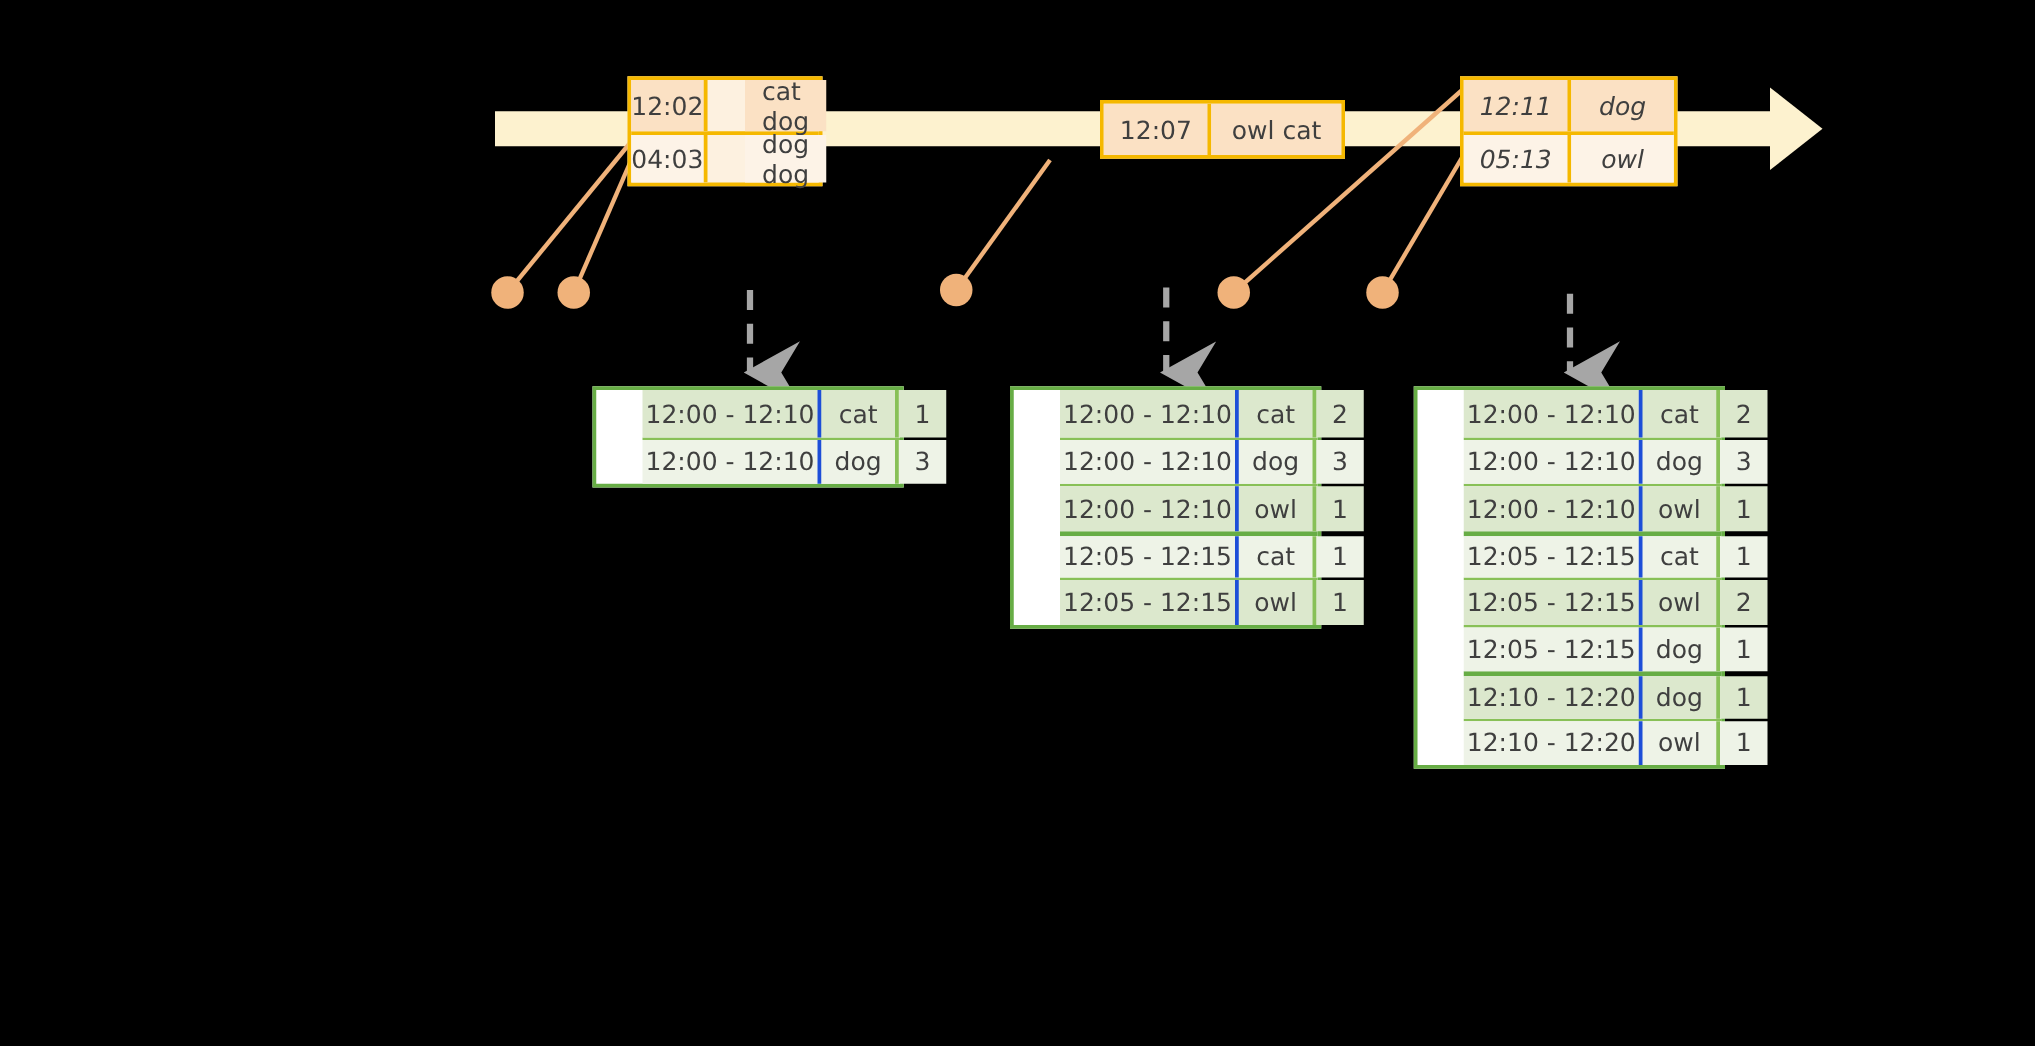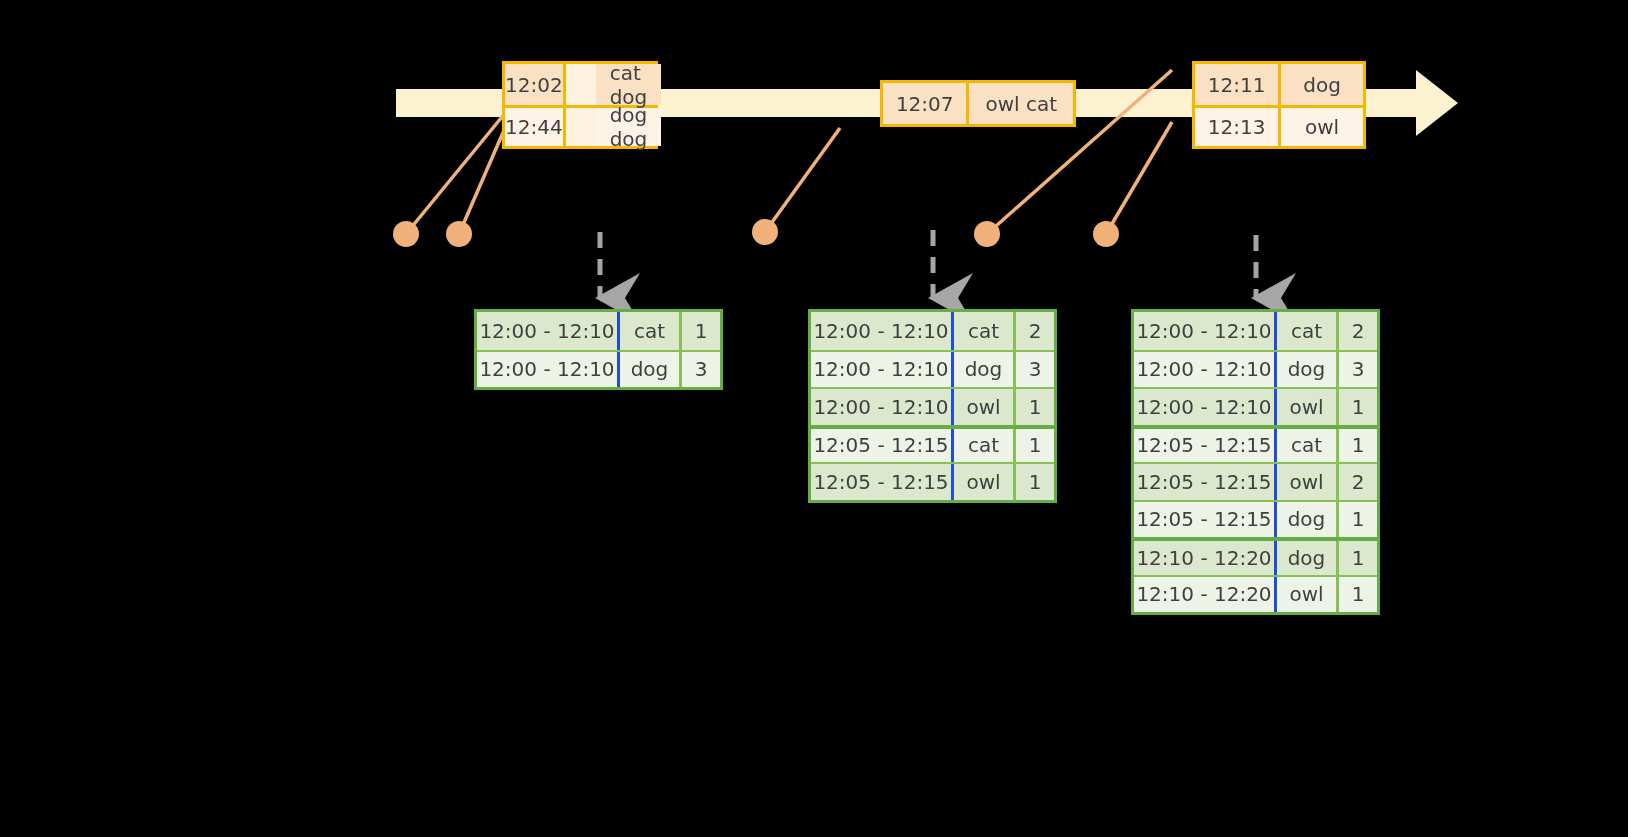--- a/index.html
+++ b/index.html
@@ -80,29 +80,30 @@
     justify-content: center;
     font-size: 21px;
     box-sizing: border-box;
     padding: 0 14px;
   }
 
   #event-box-1 { left: 502px; top: 61px; width: 156px; }
   #event-box-1 .ev-words { width: 105px; margin-left: 30px; }
   #event-box-2 { left: 836px; top: 80px; width: 196px; margin-left: 44px; }
   #event-box-2 .ev-words { width: 105px; }
-  #event-box-3 { left: 1192px; top: 61px; width: 174px; }
+  #event-box-3 { left: 1168px; top: 61px; width: 174px; font-style: italic; }
   #event-box-3 .ev-words { width: 83px; }
 
   
   .result-table {
     position: absolute;
     border: 3px solid #67ad45;
     box-sizing: border-box;
     background: #ffffff;
+    padding-left: 37px;
   }
   .res-row {
     display: flex;
     height: 37.5px;
     box-sizing: border-box;
   }
   .res-row + .res-row { border-top: 2px solid #88c057; }
   .res-row.group-start + .res-row,
   .res-row.group-end + .res-row { border-top: 4px solid #67ad45; }
   .res-row.shade-a .cell { background: #dce8cd; }
@@ -184,39 +185,39 @@
     <line x1="933" y1="230" x2="933" y2="298" stroke="#a6a6a6" stroke-width="5" stroke-dasharray="16 11" marker-end="url(#dashhead)"></line>
     <line x1="1256" y1="235" x2="1256" y2="298" stroke="#a6a6a6" stroke-width="5" stroke-dasharray="16 11" marker-end="url(#dashhead)"></line>
   </svg>
 
   <div class="event-box" id="event-box-1">
     <div class="event-row r-odd">
       <div class="cell ev-time">12:02</div>
       <div class="cell ev-words">cat dog</div>
     </div>
     <div class="event-row r-even">
-      <div class="cell ev-time">12:44</div>
+      <div class="cell ev-time">04:03</div>
       <div class="cell ev-words">dog dog</div>
     </div>
   </div>
 
   <div class="event-box" id="event-box-2">
     <div class="event-row r-odd">
       <div class="cell ev-time">12:07</div>
       <div class="cell ev-words">owl cat</div>
     </div>
   </div>
 
   <div class="event-box" id="event-box-3">
     <div class="event-row r-odd">
       <div class="cell ev-time">12:11</div>
       <div class="cell ev-words">dog</div>
     </div>
     <div class="event-row r-even">
-      <div class="cell ev-time">12:13</div>
+      <div class="cell ev-time">05:13</div>
       <div class="cell ev-words">owl</div>
     </div>
   </div>
 
   <div class="result-table" id="result-table-1">
     <div class="res-row shade-a">
       <div class="cell c-window">12:00 - 12:10</div>
       <div class="cell c-word">cat</div>
       <div class="cell c-count">1</div>
     </div>

